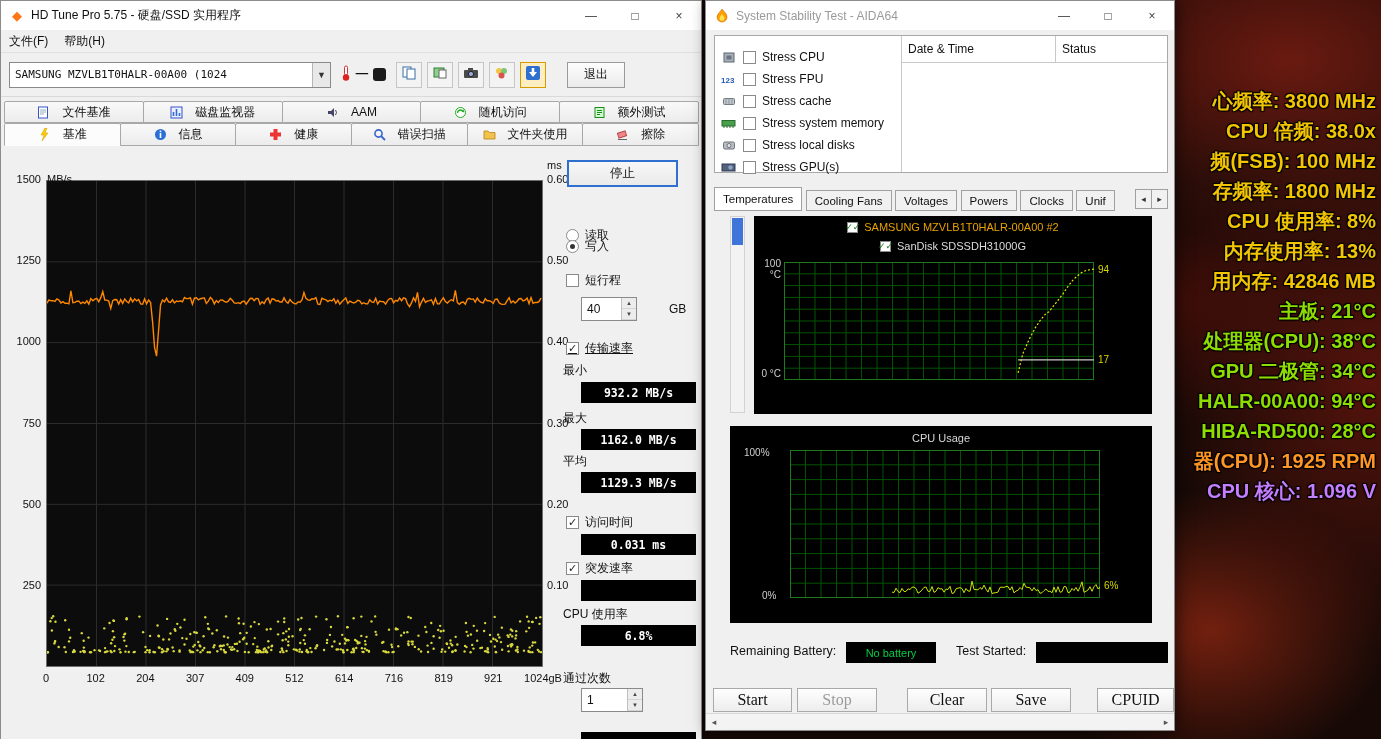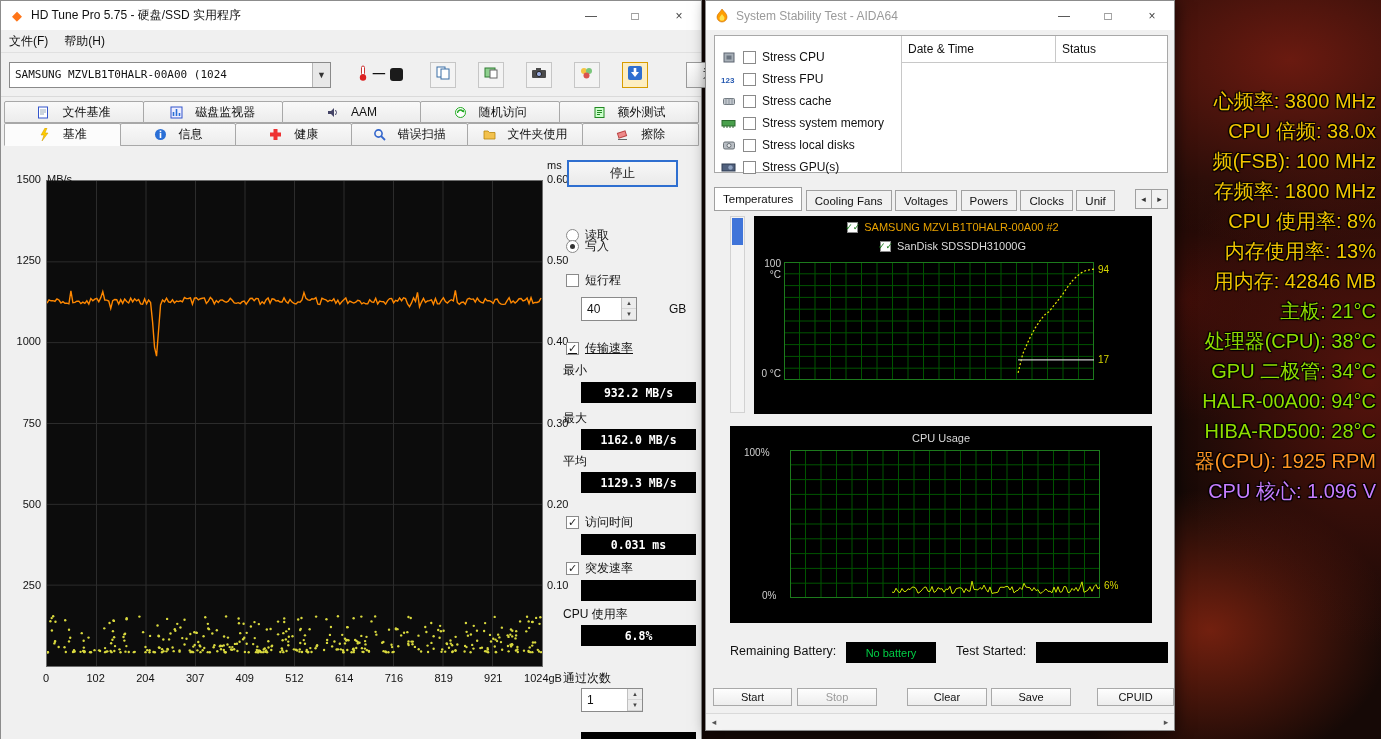--- a/index.html
+++ b/index.html
@@ -7,38 +7,38 @@
   body{font-family:"Liberation Sans","DejaVu Sans",sans-serif;background:#140806;position:relative;}
 
   
   .desktop{position:absolute;inset:0;background:
     radial-gradient(420px 260px at 1290px 60px,#6a1a10 0%,rgba(106,26,16,0) 70%),
     radial-gradient(300px 380px at 1370px 380px,#55130c 0%,rgba(85,19,12,0) 70%),
     radial-gradient(260px 200px at 1210px 630px,#72200f 0%,rgba(114,32,15,0) 70%),
     radial-gradient(220px 160px at 1185px 300px,#3c0d08 0%,rgba(60,13,8,0) 75%),
     #160906;}
   .osd{position:absolute;top:86px;right:5px;width:345px;text-align:right;}
-  .osd-line{font-size:20px;font-weight:normal;line-height:30px;white-space:nowrap;
+  .osd-line{font-size:20px;font-weight:bold;line-height:30px;white-space:nowrap;
     text-shadow:1px 1px 1px #000,-1px 1px 1px #000,1px -1px 1px #000,-1px -1px 1px #000;}
 
   
   .window{position:absolute;background:#f0f0f0;border:1px solid #8c8c8c;box-shadow:2px 2px 14px rgba(0,0,0,.55);}
   .titlebar{height:29px;background:#ffffff;display:flex;align-items:center;padding-left:8px;}
   .title-icon{width:16px;height:16px;display:inline-flex;align-items:center;justify-content:center;margin-right:6px;flex:none;}
   .hd-diamond{color:#ff7518;font-size:13px;line-height:13px;}
   .title-text{flex:1;font-size:12px;color:#111;white-space:nowrap;overflow:hidden;}
   .aida .title-text{color:#9a9a9a;}
   .win-controls{display:flex;height:29px;flex:none;}
   .win-btn{width:44px;display:flex;align-items:center;justify-content:center;font-size:12px;color:#444;}
 
   
   .hdtune{left:0;top:0;width:702px;height:739px;}
   .menubar{height:23px;background:#f0f0f0;display:flex;align-items:center;font-size:12px;border-bottom:1px solid #e0e0e0;}
   .menu-item{padding:3px 8px;color:#111;}
-  .hd-toolbar{height:44px;background:#f0f0f0;display:flex;align-items:center;padding:0 8px;gap:22px;border-bottom:1px solid #dadada;}
+  .hd-toolbar{height:44px;background:#f0f0f0;display:flex;align-items:center;padding:0 8px;gap:5px;border-bottom:1px solid #dadada;}
   .combo{width:322px;height:26px;background:#fff;border:1px solid #8a8a8a;display:flex;align-items:center;flex:none;}
   .combo-text{flex:1;padding:0 5px;white-space:nowrap;overflow:hidden;font-family:"DejaVu Sans Mono",monospace;font-size:11px;color:#111;}
   .combo-arrow{width:18px;height:100%;display:flex;align-items:center;justify-content:center;background:#e8e8e8;border-left:1px solid #b5b5b5;font-size:9px;color:#333;}
   .temp-group{display:flex;align-items:center;gap:4px;padding:2px 5px;height:30px;flex:none;}
   .temp-dash{font-size:14px;color:#111;}
   .temp-dark{width:13px;height:13px;background:#1b1b1b;border-radius:3px;}
   .tool-btn{width:26px;height:26px;background:#f3f3f3;border:1px solid #c6c6c6;display:flex;align-items:center;justify-content:center;flex:none;}
   .tool-btn.active{background:#fdeec2;border:1px solid #d89c00;}
   .exit-btn{width:58px;height:26px;margin-left:16px;background:linear-gradient(#fdfdfd,#ebebeb);border:1px solid #9a9a9a;font-size:12px;color:#111;display:flex;align-items:center;justify-content:center;flex:none;}
   .tabs-row{display:flex;padding:0 3px;}
@@ -89,21 +89,21 @@
   .graph-panel{position:absolute;background:#000;}
   .temp-panel{left:48px;top:215px;width:398px;height:198px;}
   .cpu-panel{left:24px;top:425px;width:422px;height:197px;}
   .legend-row{position:absolute;left:0;width:100%;display:flex;justify-content:center;gap:6px;align-items:center;font-size:11px;}
   .gsvg{position:absolute;}
   .axlab{position:absolute;font-size:10px;color:#cfcfcf;}
   .sidelab{position:absolute;font-size:10px;color:#d6d600;}
   .ptitle{position:absolute;left:0;top:6px;width:100%;text-align:center;font-size:11px;color:#d8d8d8;}
   .aida-bottom-label{position:absolute;font-size:12.5px;color:#111;}
   .blackbox{position:absolute;height:21px;background:#000;display:flex;align-items:center;justify-content:center;font-size:11px;}
-  .aida-btn{position:absolute;top:687px;height:18px;background:linear-gradient(#fefefe,#ededed);border:1px solid #a9a9a9;font-size:11px;color:#111;display:flex;align-items:center;justify-content:center;}
+  .aida-btn{position:absolute;top:687px;height:24px;background:linear-gradient(#fefefe,#ededed);border:1px solid #a9a9a9;font-size:16px;color:#111;display:flex;align-items:center;justify-content:center;font-family:Liberation Serif, serif;}
   .aida-btn.disabled{color:#9b9b9b;}
   .hscroll{position:absolute;left:0;right:0;bottom:1px;height:16px;background:#f3f3f3;border-top:1px solid #d9d9d9;}
   .hs-arrow{position:absolute;top:0;width:16px;height:16px;display:flex;align-items:center;justify-content:center;font-size:9px;color:#555;background:#f3f3f3;}
 </style>
 </head>
 <body>
 
 <div class="desktop">
   <div class="osd">
       <div class="osd-line" style="color: rgb(242, 197, 0);">心频率: 3800 MHz</div>

